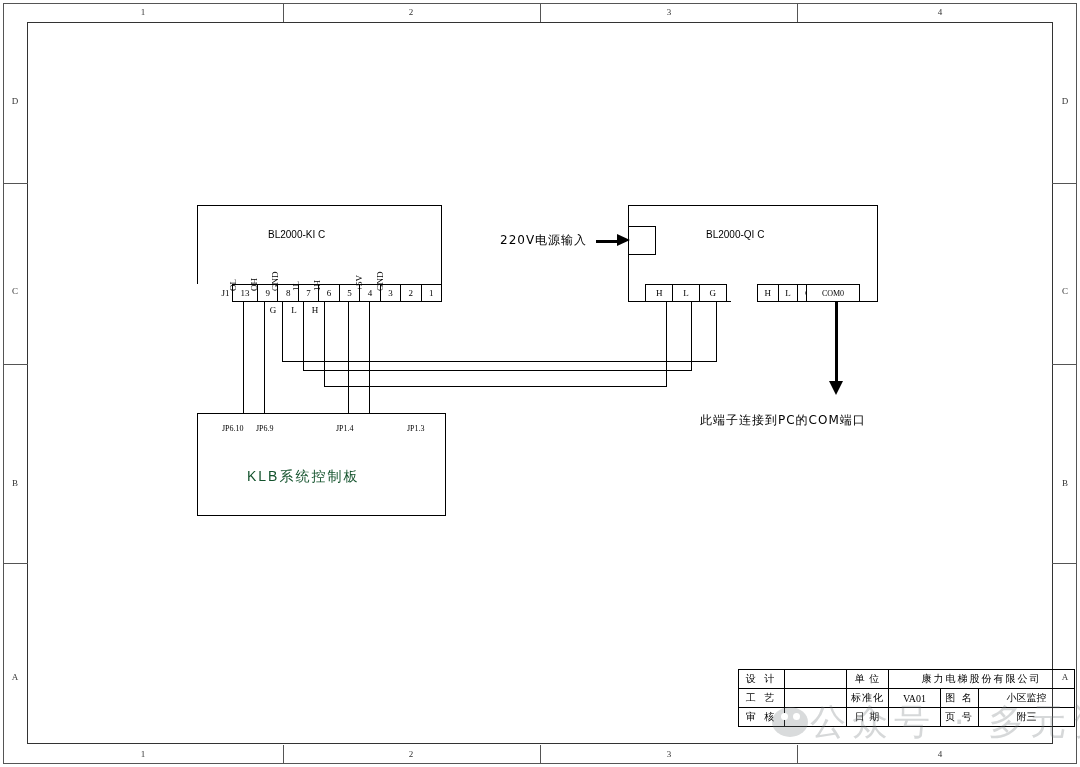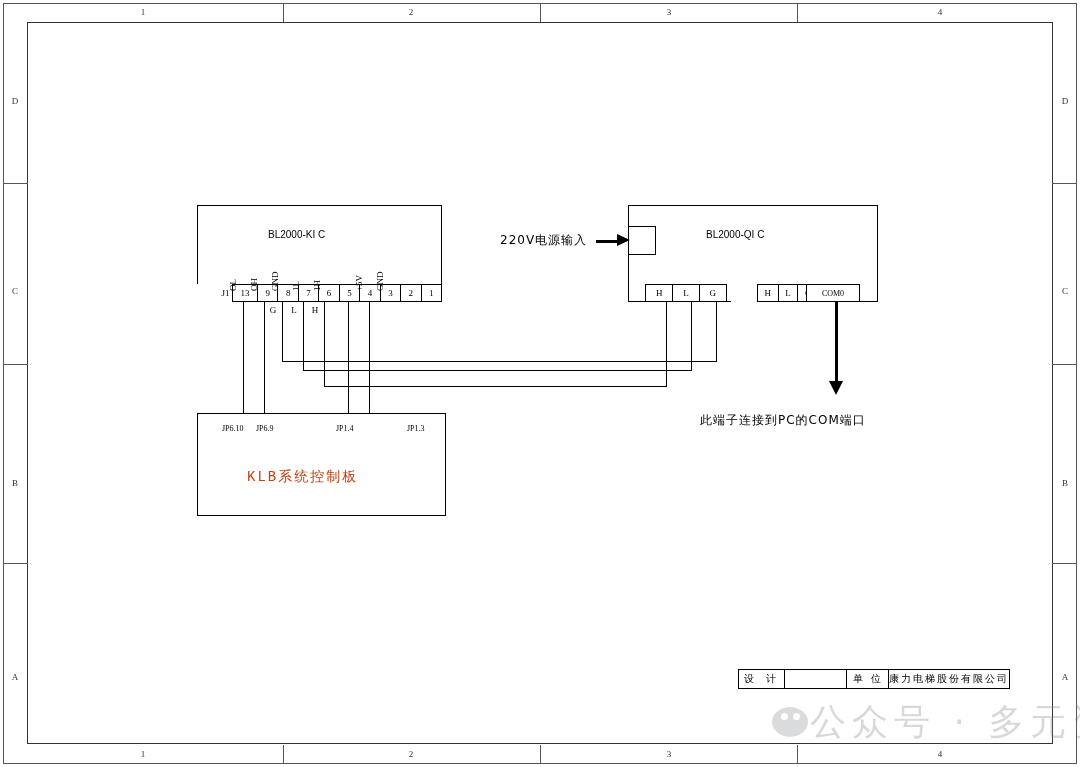--- a/index.html
+++ b/index.html
@@ -55,24 +55,24 @@
   }
   .box-title {
     position: absolute;
     font-family: "Liberation Sans", sans-serif;
     font-size: 10px;
     color: #000;
     white-space: nowrap;
   }
   .cn-title {
     position: absolute;
-    font-family: Liberation Mono, monospace;
+    font-family: Liberation Sans, sans-serif;
     font-size: 14px;
     letter-spacing: 2px;
-    color: #c2410c;
+    color: #14532d;
     white-space: nowrap;
   }
 
   
   .strip {
     position: absolute;
     border: 1px solid #000;
     background: #fff;
     display: flex;
     align-items: stretch;
@@ -165,21 +165,21 @@
 
   
   #title-block {
     position: absolute;
     border-collapse: collapse;
     border: 1px solid #000;
     background: transparent;
   }
   #title-block td {
     border: 1px solid #000;
-    font-family: Liberation Mono, monospace;
+    font-family: Liberation Serif, serif;
     font-size: 10px;
     color: #000;
     text-align: center;
     vertical-align: middle;
     padding: 0;
     height: 19px;
   }
   td.lbl { letter-spacing: 3px; width: 46px; }
   td.blank { width: 62px; }
   td.lbl2 { letter-spacing: 1px; width: 42px; }
@@ -347,20 +347,36 @@
   <div class="arrow-down" style="left:829px; top:381px;"></div>
 
   <table id="title-block" style="left:738px; top:669px;">
     <tbody>
         <tr>
       <td class="lbl">设&nbsp;计</td>
       <td class="blank"></td>
       <td class="lbl2">单&nbsp;位</td>
       <td class="company" colspan="3">康力电梯股份有限公司</td>
     </tr>
+    <tr>
+      <td class="lbl">工&nbsp;艺</td>
+      <td class="blank"></td>
+      <td class="lbl2">标准化</td>
+      <td class="val">VA01</td>
+      <td class="lbl3">图&nbsp;名</td>
+      <td class="val2">小区监控</td>
+    </tr>
+    <tr>
+      <td class="lbl">审&nbsp;核</td>
+      <td class="blank"></td>
+      <td class="lbl2">日&nbsp;期</td>
+      <td class="val"></td>
+      <td class="lbl3">页&nbsp;号</td>
+      <td class="val2">附三</td>
+    </tr>
   </tbody>
     </table>
 
   <div class="wm-circle" style="left:772px; top:707px; width:36px; height:30px;"></div>
   <div class="wm-circle" style="left:781px; top:713px; width:7px; height:7px; background:#ffffff;"></div>
   <div class="wm-circle" style="left:793px; top:713px; width:7px; height:7px; background:#ffffff;"></div>
   <div class="watermark" style="left:810px; top:698px; font-size:36px; letter-spacing:6px;">公众号 · 多元资料</div>
 
 </div>
 

